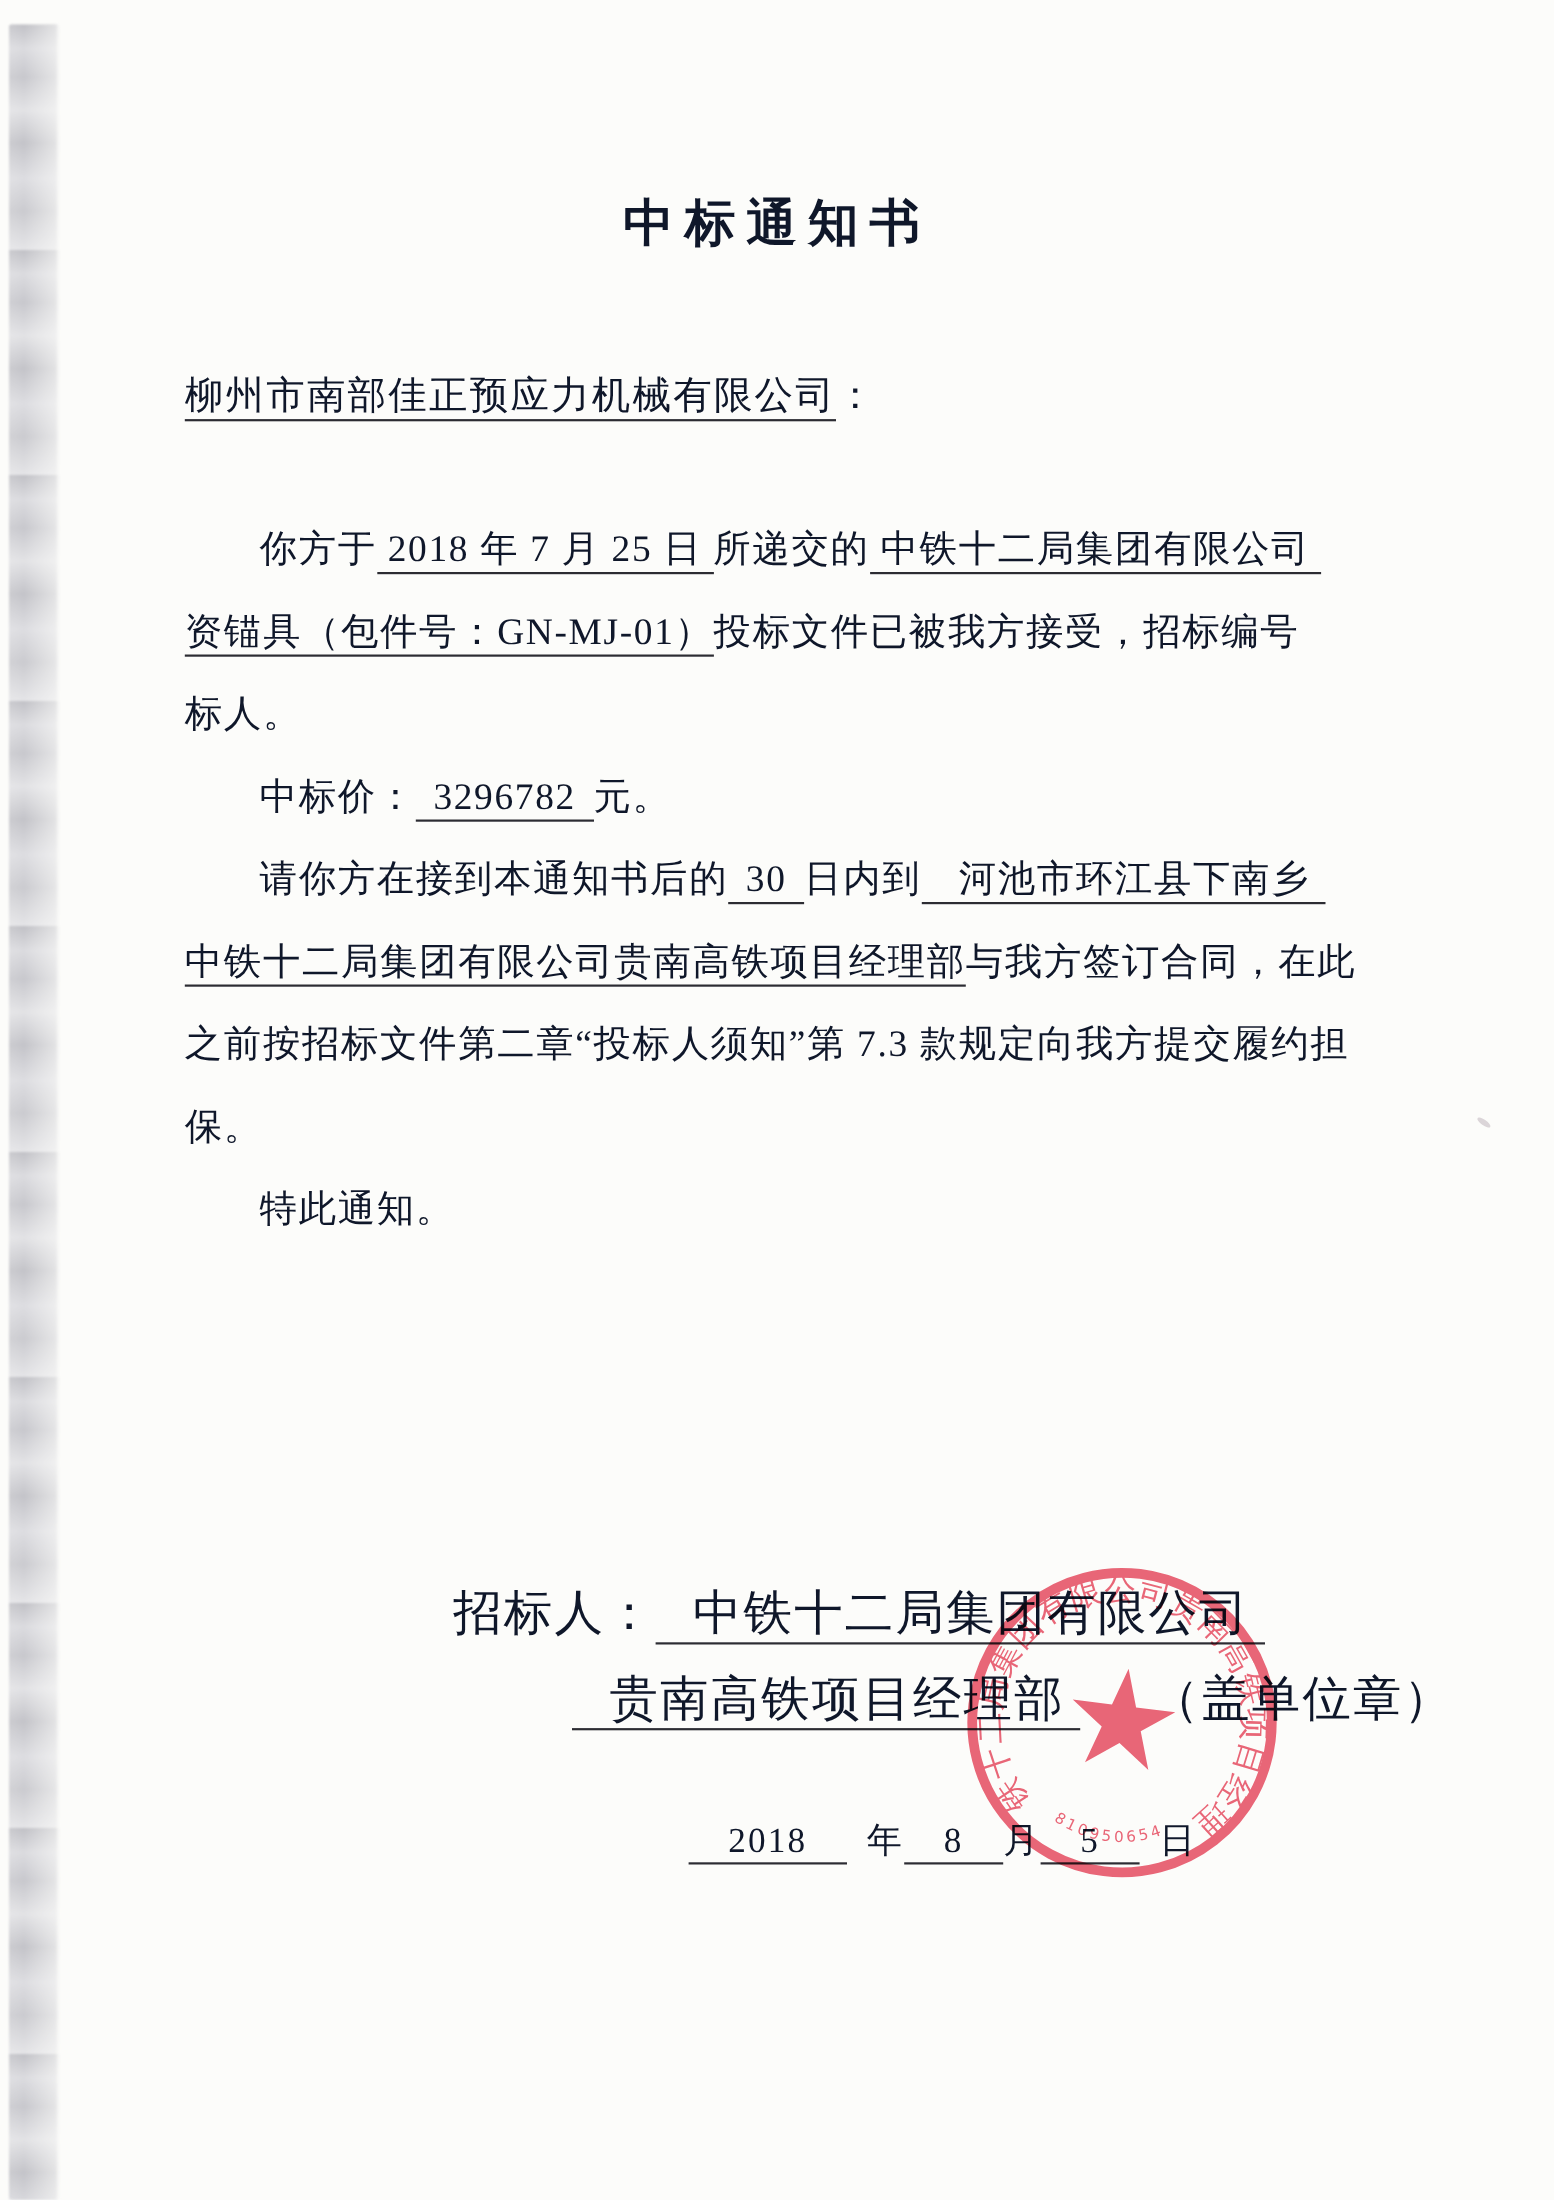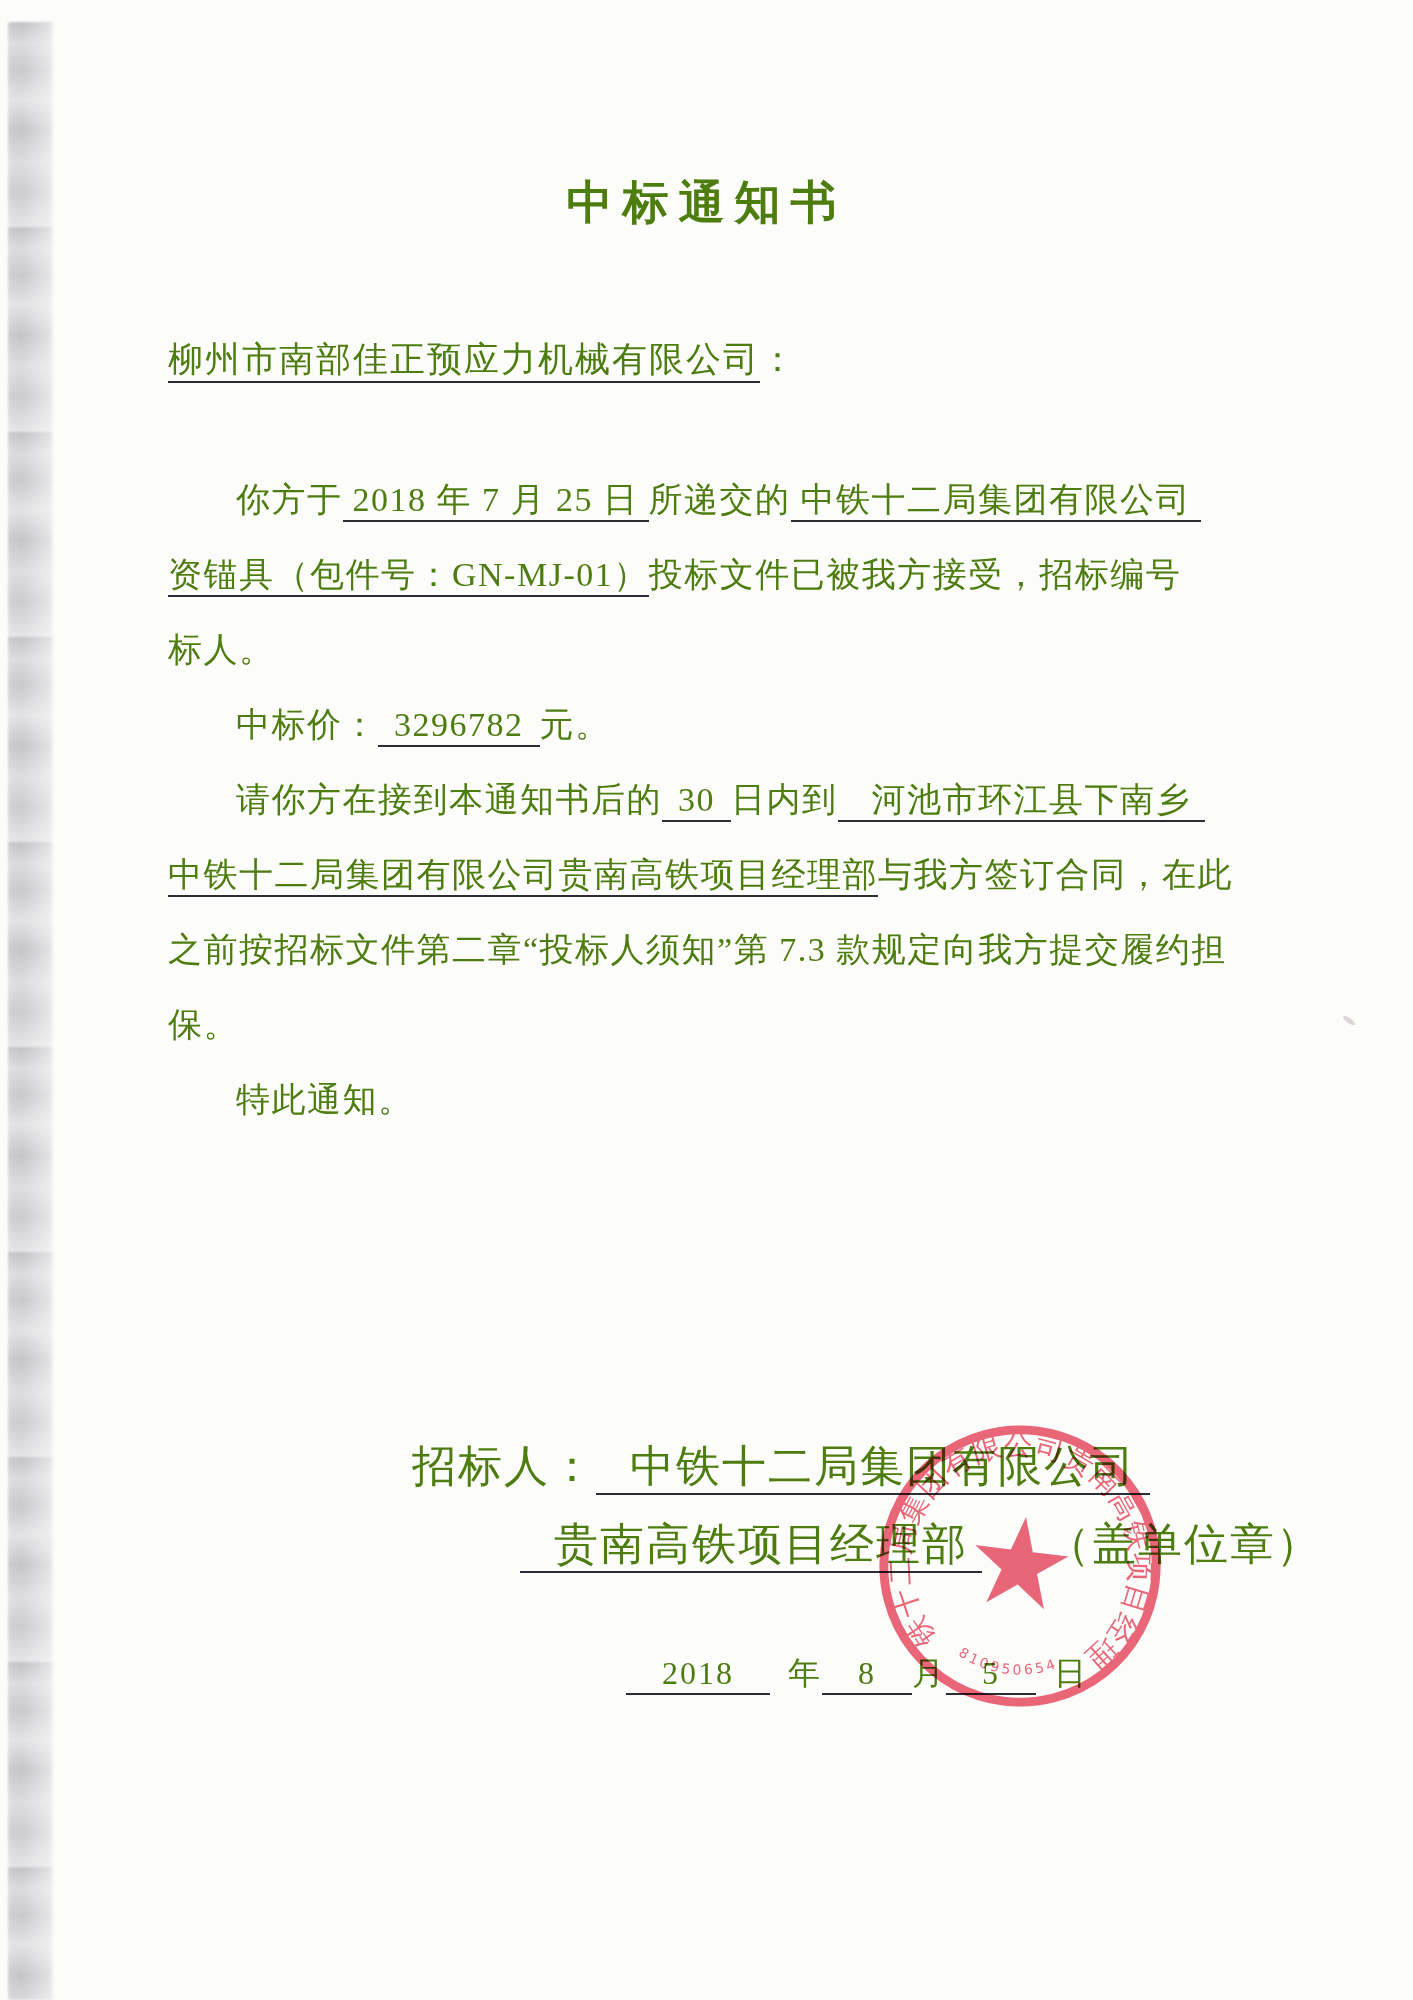--- a/index.html
+++ b/index.html
@@ -3,21 +3,21 @@
 <meta charset="utf-8">
 <style>
   html,body { margin:0; padding:0; background:#e9e9e9; }
   .page {
     position:relative;
     width:1413px; height:2000px;
     margin:0 auto;
     background:#fcfcfa;
     overflow:hidden;
     font-family:"Liberation Serif","DejaVu Serif",serif;
-    color:#4d7c0f;
+    color:#0f172a;
   }
 
   
   .scan-strip {
     position:absolute; left:8px; top:22px; width:46px; height:1978px;
     background:
       linear-gradient(90deg, rgba(252,252,250,.15) 0%, rgba(252,252,250,0) 30%, rgba(252,252,250,.55) 92%, #fcfcfa 100%),
       repeating-linear-gradient(180deg,
         #9a9aa4 0px, #c6c6ce 22px, #a6a6b0 48px, #d2d2d8 78px,
         #9f9fa9 108px, #c9c9d1 140px, #ababb4 170px, #d6d6dc 205px);

